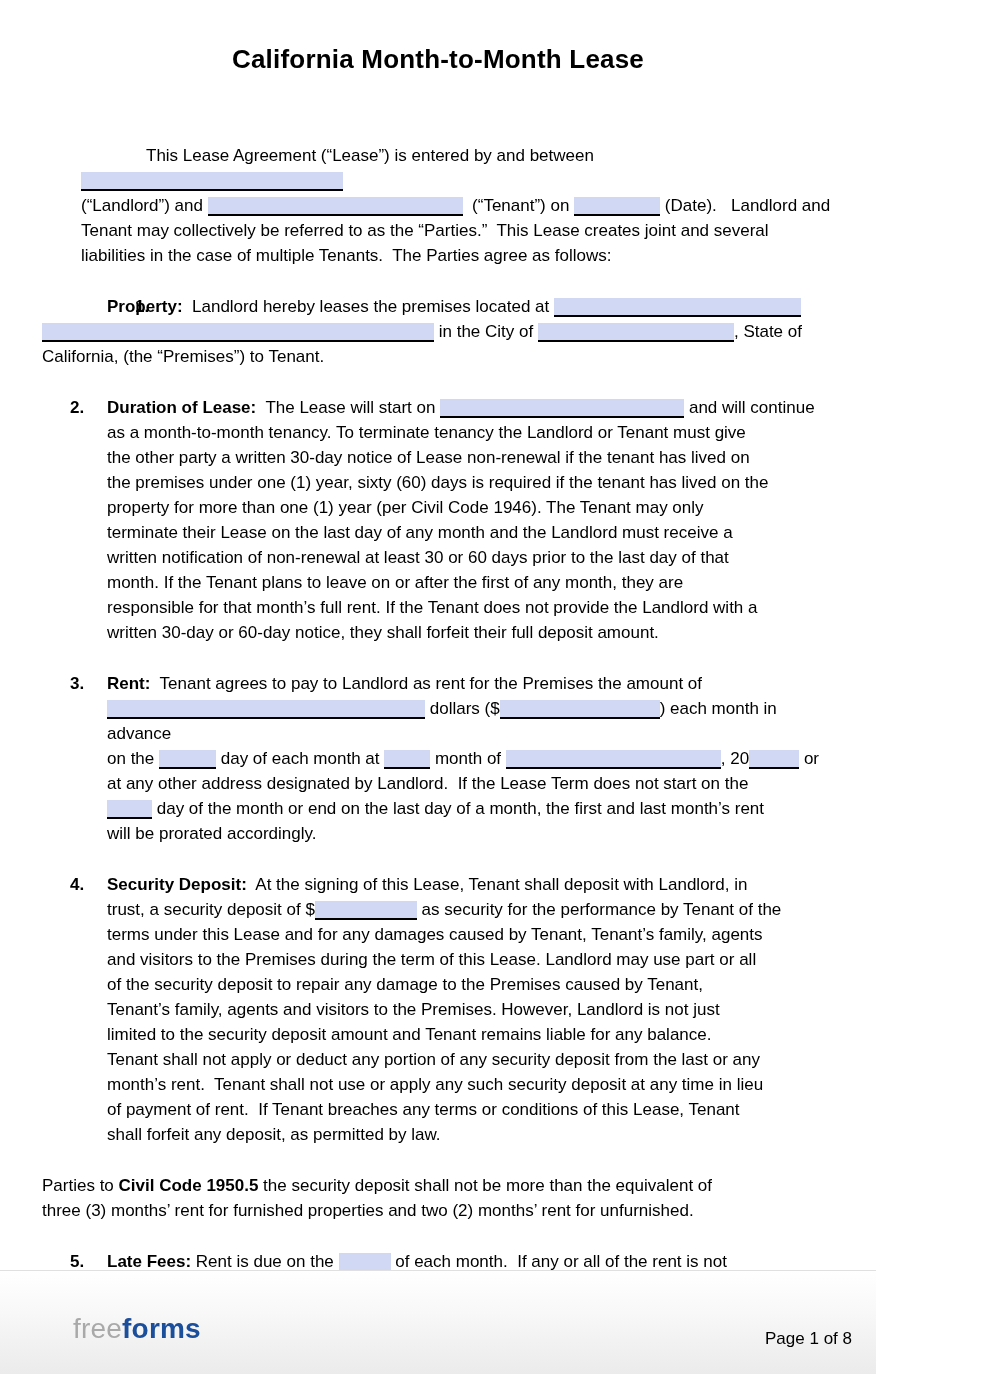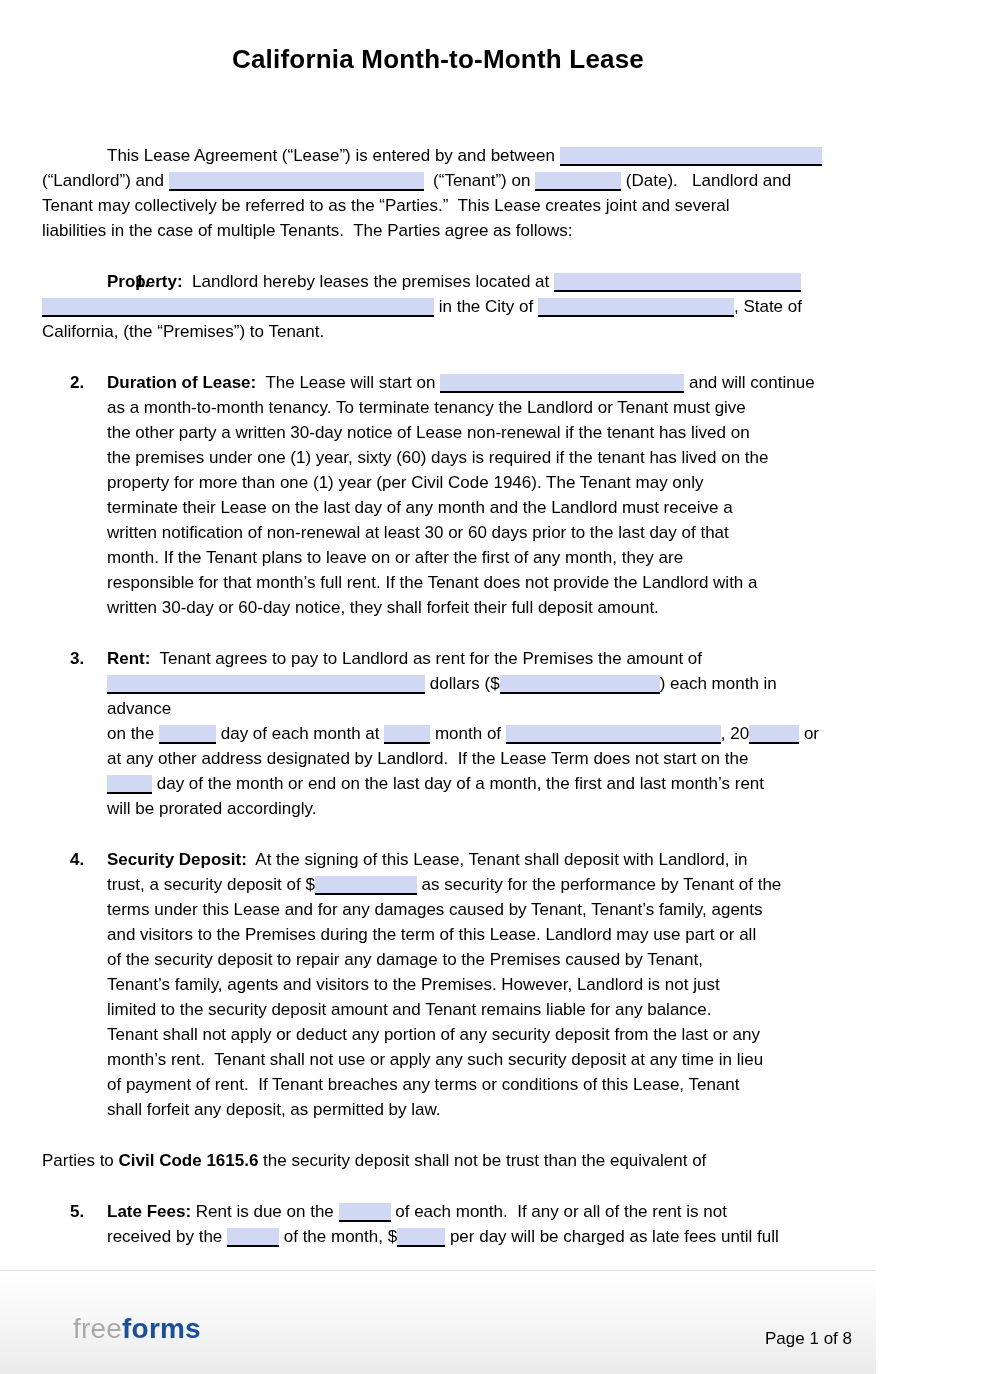--- a/index.html
+++ b/index.html
@@ -20,21 +20,21 @@
     text-align: center;
     margin: 0 0 68px 0;
     letter-spacing: 0.2px;
   }
   .para {
     font-size: 17px;
     line-height: 25px;
     margin: 0 0 26px 0;
     white-space: pre-wrap;
   }
-  .intro { text-indent: 65px; }
+  .intro { text-indent: 65px; margin-left: 39px; }
   .item { position: relative; padding-left: 65px; }
   .item .num { position: absolute; left: 28px; top: 0; font-weight: bold; }
   .item-outdent { padding-left: 0; text-indent: 65px; }
   .item-outdent .num { position: absolute; left: 28px; top: 0; font-weight: bold; }
   .b { font-weight: bold; }
   .blank {
     display: inline-block;
     height: 19px;
     background: var(--hl, #d0d8f4);
     border-bottom: 2px solid #000000;
@@ -76,21 +76,21 @@
     <p class="para intro"><span>This Lease Agreement (“Lease”) is entered by and between </span><span class="blank" style="width: 262px;"></span><br><span>(“Landlord”) and </span><span class="blank" style="width: 255px;"></span><span>  (“Tenant”) on </span><span class="blank" style="width: 86px;"></span><span> (Date).   Landlord and</span><br><span>Tenant may collectively be referred to as the “Parties.”  This Lease creates joint and several</span><br><span>liabilities in the case of multiple Tenants.  The Parties agree as follows:</span></p>
 
     <p class="para item item-outdent"><span class="num">1.</span><span class="b">Property:</span><span>  Landlord hereby leases the premises located at </span><span class="blank" style="width: 247px;"></span><br><span class="blank" style="width: 392px;"></span><span> in the City of </span><span class="blank" style="width: 196px;"></span><span>, State of</span><br><span>California, (the “Premises”) to Tenant.</span></p>
 
     <p class="para item"><span class="num">2.</span><span class="b">Duration of Lease:</span><span>  The Lease will start on </span><span class="blank" style="width: 244px;"></span><span> and will continue</span><br><span>as a month-to-month tenancy. To terminate tenancy the Landlord or Tenant must give</span><br><span>the other party a written 30-day notice of Lease non-renewal if the tenant has lived on</span><br><span>the premises under one (1) year, sixty (60) days is required if the tenant has lived on the</span><br><span>property for more than one (1) year (per Civil Code 1946). The Tenant may only</span><br><span>terminate their Lease on the last day of any month and the Landlord must receive a</span><br><span>written notification of non-renewal at least 30 or 60 days prior to the last day of that</span><br><span>month. If the Tenant plans to leave on or after the first of any month, they are</span><br><span>responsible for that month’s full rent. If the Tenant does not provide the Landlord with a</span><br><span>written 30-day or 60-day notice, they shall forfeit their full deposit amount.</span></p>
 
     <p class="para item"><span class="num">3.</span><span class="b">Rent:</span><span>  Tenant agrees to pay to Landlord as rent for the Premises the amount of</span><br><span class="blank" style="width: 318px;"></span><span> dollars ($</span><span class="blank" style="width: 160px;"></span><span>) each month in advance</span><br><span>on the </span><span class="blank" style="width: 57px;"></span><span> day of each month at </span><span class="blank" style="width: 46px;"></span><span> month of </span><span class="blank" style="width: 215px;"></span><span>, 20</span><span class="blank" style="width: 50px;"></span><span> or</span><br><span>at any other address designated by Landlord.  If the Lease Term does not start on the</span><br><span class="blank" style="width: 45px;"></span><span> day of the month or end on the last day of a month, the first and last month’s rent</span><br><span>will be prorated accordingly.</span></p>
 
     <p class="para item"><span class="num">4.</span><span class="b">Security Deposit:</span><span>  At the signing of this Lease, Tenant shall deposit with Landlord, in</span><br><span>trust, a security deposit of $</span><span class="blank" style="width: 102px;"></span><span> as security for the performance by Tenant of the</span><br><span>terms under this Lease and for any damages caused by Tenant, Tenant’s family, agents</span><br><span>and visitors to the Premises during the term of this Lease. Landlord may use part or all</span><br><span>of the security deposit to repair any damage to the Premises caused by Tenant,</span><br><span>Tenant’s family, agents and visitors to the Premises. However, Landlord is not just</span><br><span>limited to the security deposit amount and Tenant remains liable for any balance.</span><br><span>Tenant shall not apply or deduct any portion of any security deposit from the last or any</span><br><span>month’s rent.  Tenant shall not use or apply any such security deposit at any time in lieu</span><br><span>of payment of rent.  If Tenant breaches any terms or conditions of this Lease, Tenant</span><br><span>shall forfeit any deposit, as permitted by law.</span></p>
 
-    <p class="para"><span>Parties to </span><span class="b">Civil Code 1615.6</span><span> the security deposit shall not be trust than the equivalent of</span><br></p>
+    <p class="para"><span>Parties to </span><span class="b">Civil Code 1950.5</span><span> the security deposit shall not be more than the equivalent of</span><br><span>three (3) months’ rent for furnished properties and two (2) months’ rent for unfurnished.</span></p>
 
     <p class="para item"><span class="num">5.</span><span class="b">Late Fees:</span><span> Rent is due on the </span><span class="blank" style="width: 52px;"></span><span> of each month.  If any or all of the rent is not</span><br><span>received by the </span><span class="blank" style="width: 52px;"></span><span> of the month, $</span><span class="blank" style="width: 48px;"></span><span> per day will be charged as late fees until full</span></p>
 
   </div>
 
   <div class="footer">
     <div class="logo">
       <span class="logo-free">free</span><span class="logo-forms">forms</span>
     </div>
     <div class="page-number">Page 1 of 8</div>

